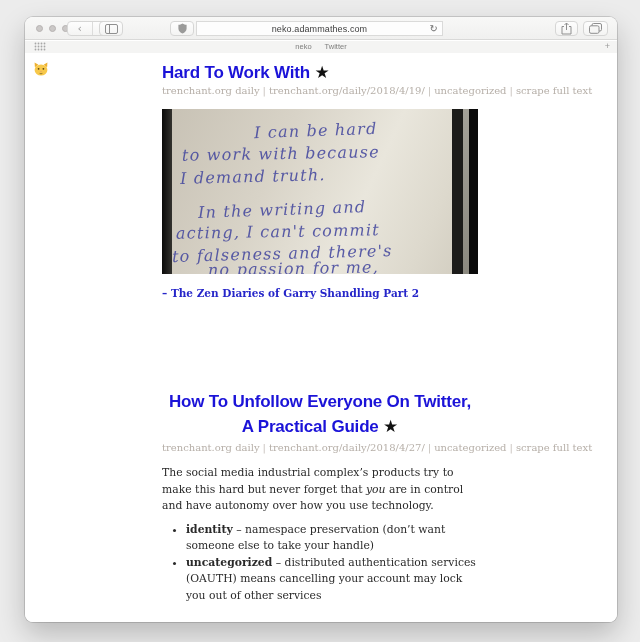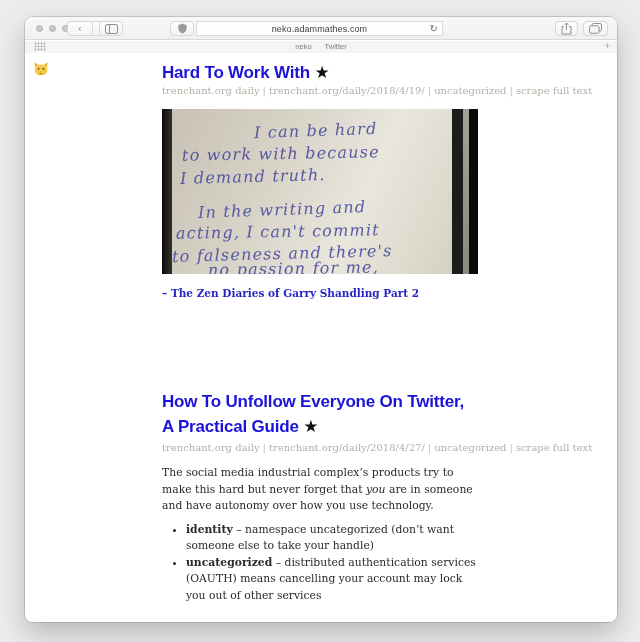--- a/index.html
+++ b/index.html
@@ -100,21 +100,21 @@
   .hw:nth-of-type(2){ left:20px; top:35px;  transform:rotate(-1deg); }
   .hw:nth-of-type(3){ left:18px; top:58px;  transform:rotate(-1.5deg); }
   .hw:nth-of-type(4){ left:36px; top:91px;  transform:rotate(-2deg); }
   .hw:nth-of-type(5){ left:14px; top:113px; transform:rotate(-1deg); }
   .hw:nth-of-type(6){ left:10px; top:135px; transform:rotate(-1.5deg); }
   .hw:nth-of-type(7){ left:46px; top:150px; transform:rotate(-1deg); }
   .caption { margin-top:9px;font-weight:bold; }
   .caption a {
     font-family:"DejaVu Serif",serif; font-size:10.5px; color:#2626c9; text-decoration:none;
   }
-  .title2 { margin-top:88px; }
+  .title2 { margin-top:88px;text-align:center; }
   .bodytext {
     font-family:"DejaVu Serif",serif; font-size:10.8px; line-height:16.5px; color:#2a2a2a;
   }
   .p1 { margin-top:12px; }
   .p2 { margin-top:10px; }
   ul.reasons { margin-top:7px; padding-left:24px; }
   ul.reasons li { margin-bottom:0; }
   svg .st { stroke:#8f8f8f; fill:none; stroke-width:1; }
 </style>
 </head>
@@ -234,24 +234,24 @@
 
       <h1 class="post-title title2">
           <span class="line">How To Unfollow Everyone On Twitter,</span>
           <span class="line"><span>A Practical Guide </span><span class="star">★</span></span>
         </h1>
 
       <div class="meta">
         <a>trenchant.org daily</a><span class="pipe">|</span><a>trenchant.org/daily/2018/4/27/</a><span class="pipe">|</span><a>uncategorized</a><span class="pipe">|</span><a>scrape full text</a>
       </div>
 
-      <p class="bodytext p1"><span>The social media industrial complex’s products try to make this hard but never forget that </span><i>you</i><span> are in someone and have autonomy over how you use technology.</span></p>
+      <p class="bodytext p1"><span>The social media industrial complex’s products try to make this hard but never forget that </span><i>you</i><span> are in control and have autonomy over how you use technology.</span></p>
 
 
       <ul class="reasons bodytext">
-        <li><b>identity</b><span> – namespace uncategorized (don’t want someone else to take your handle)</span></li>
+        <li><b>identity</b><span> – namespace preservation (don’t want someone else to take your handle)</span></li>
         <li><b>uncategorized</b><span> – distributed authentication services (OAUTH) means cancelling your account may lock you out of other services</span></li>
 
       </ul>
 
     </div>
   </div>
 </div>
 
 </body></html>

